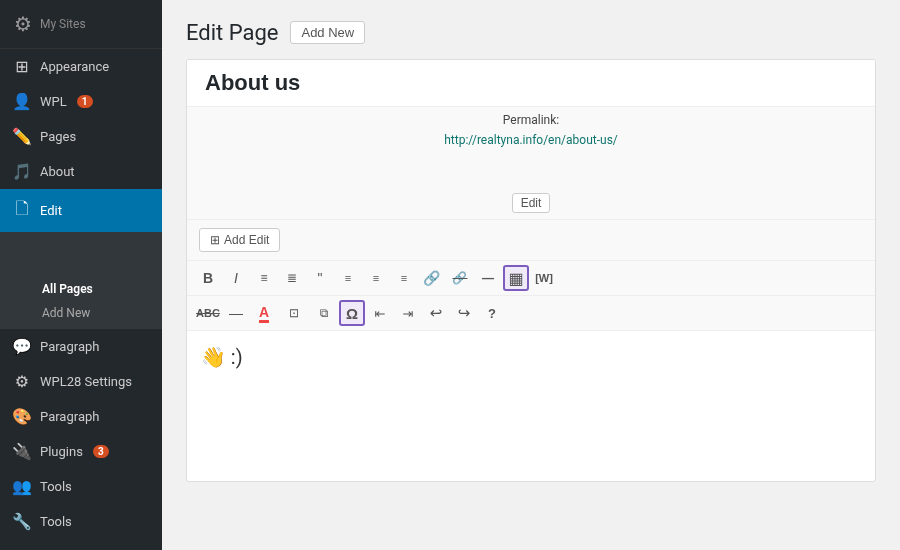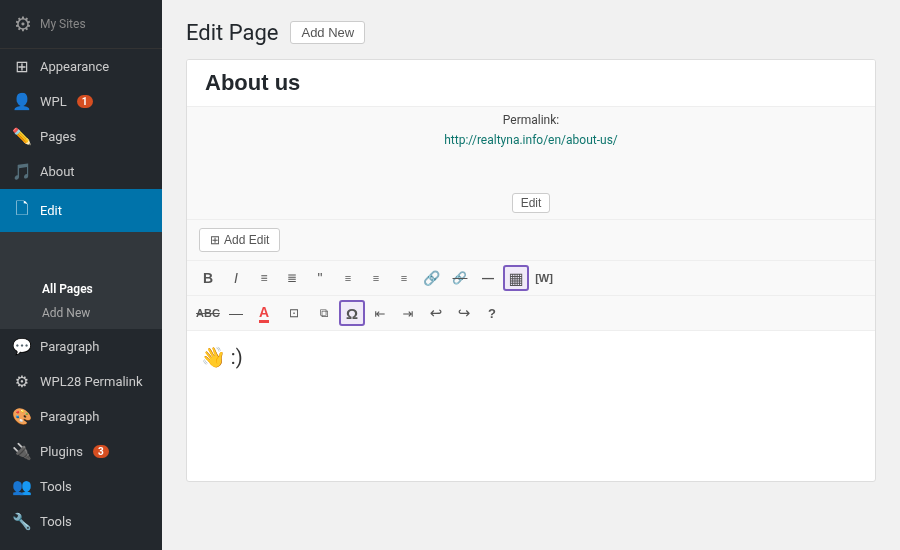--- a/index.html
+++ b/index.html
@@ -233,21 +233,21 @@
     <div class="sub-menu-item">Add New</div>
   </div>
 
   <div class="sidebar-item">
     <span class="icon">💬</span>
     <span>Paragraph</span>
   </div>
 
   <div class="sidebar-item">
     <span class="icon">⚙</span>
-    <span>WPL28 Permalink</span>
+    <span>WPL28 Settings</span>
   </div>
 
   <div class="sidebar-item">
     <span class="icon">🎨</span>
     <span>Paragraph</span>
   </div>
 
   <div class="sidebar-item">
     <span class="icon">🔌</span>
     <span>Plugins</span>

